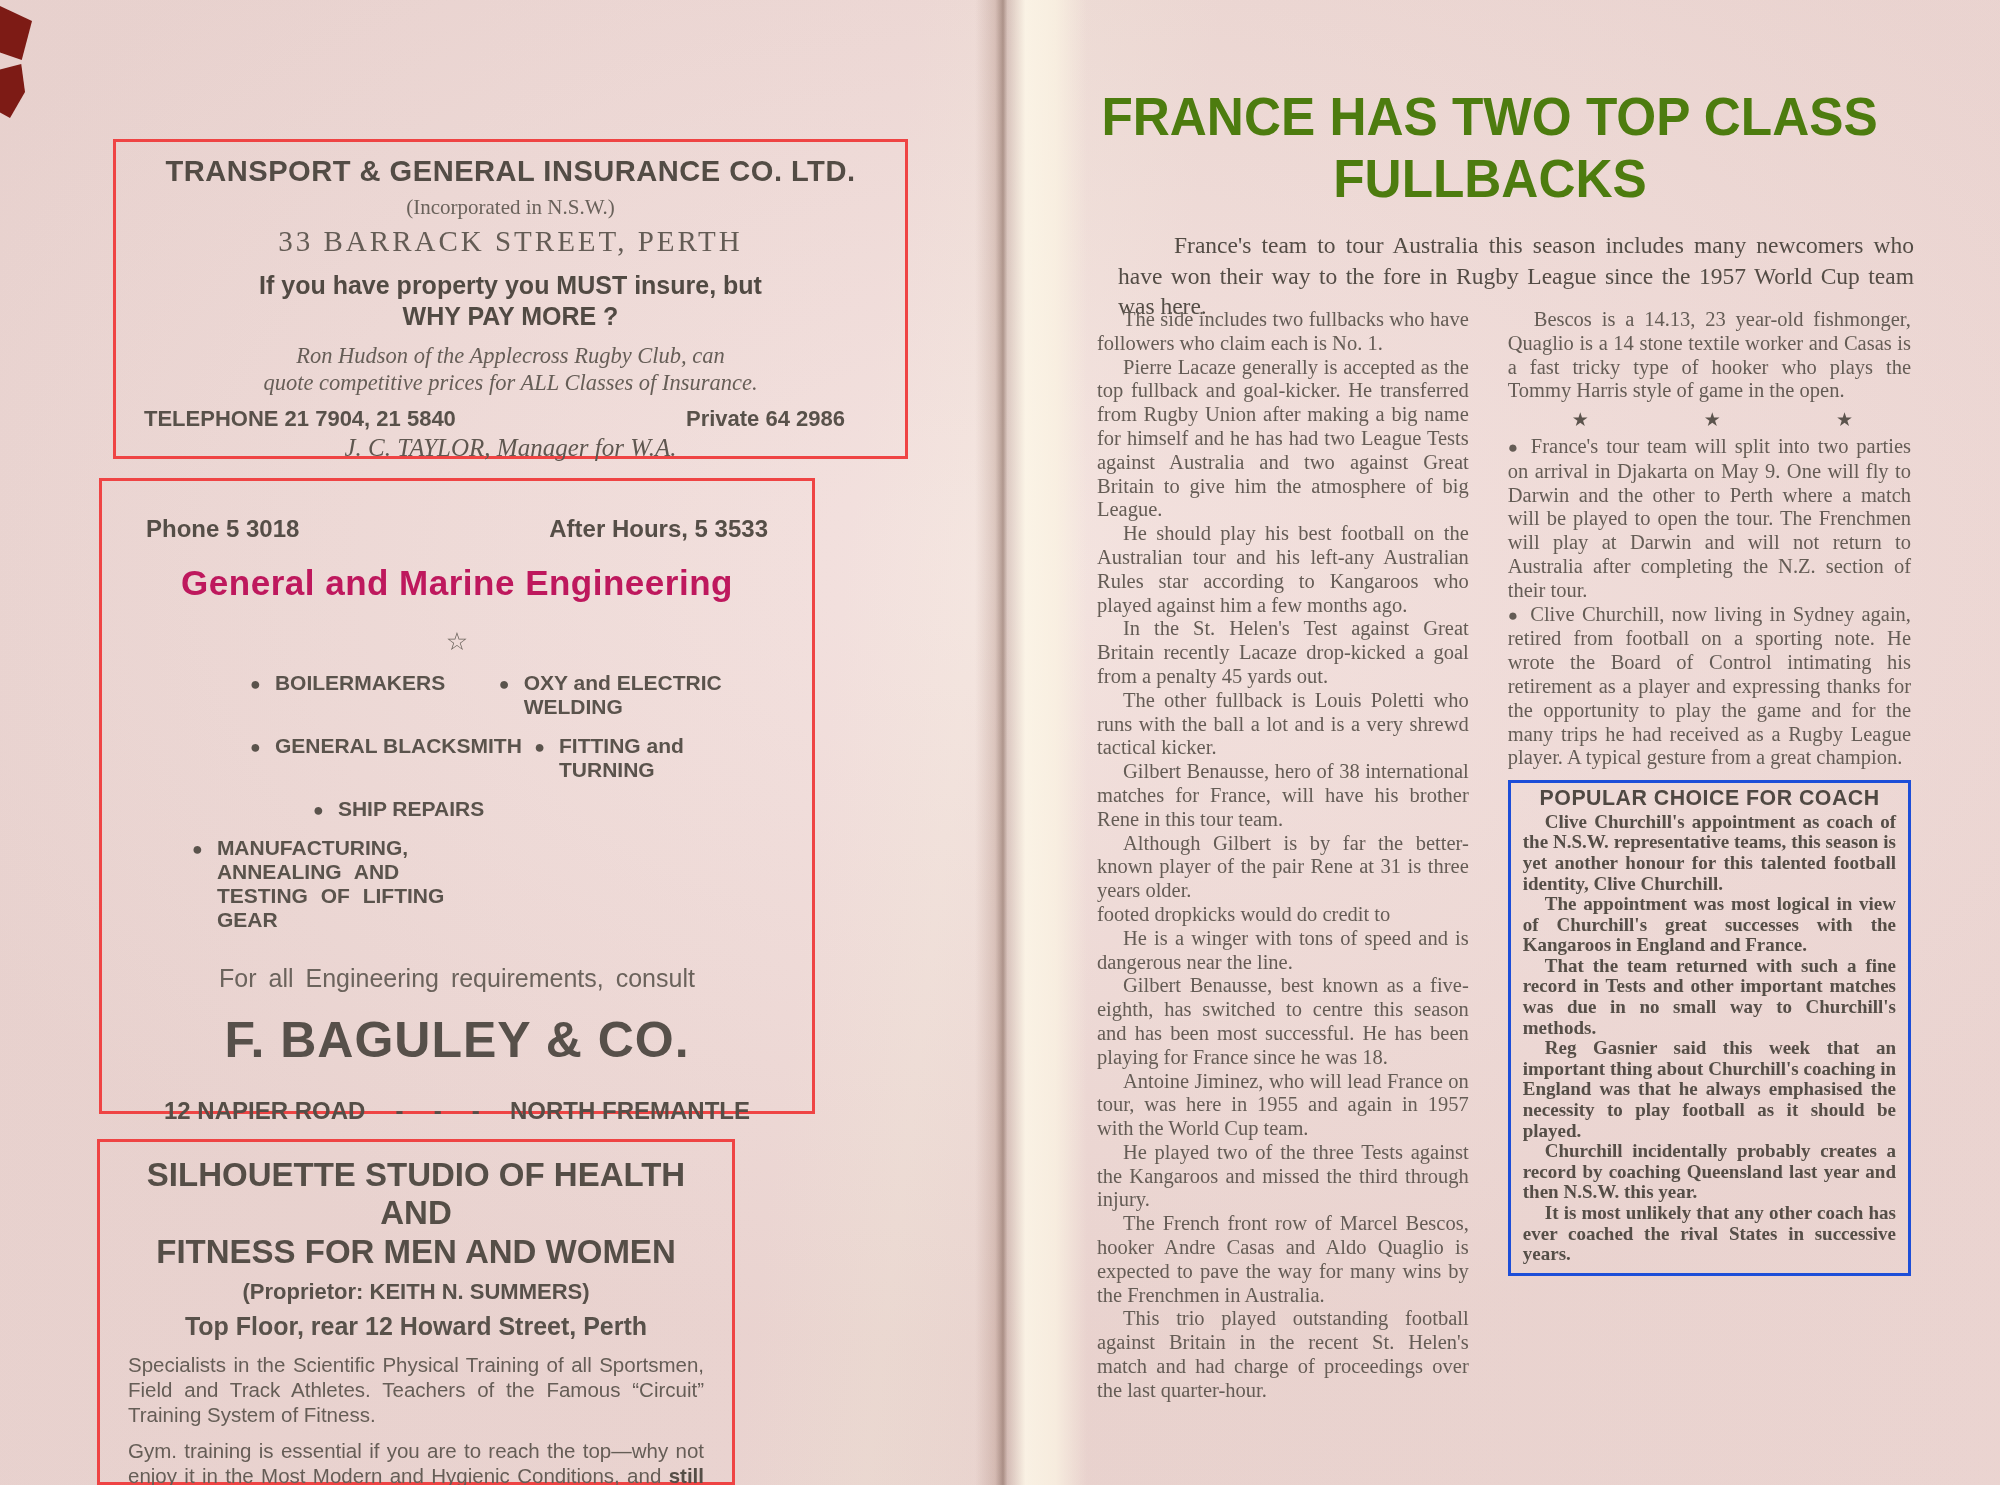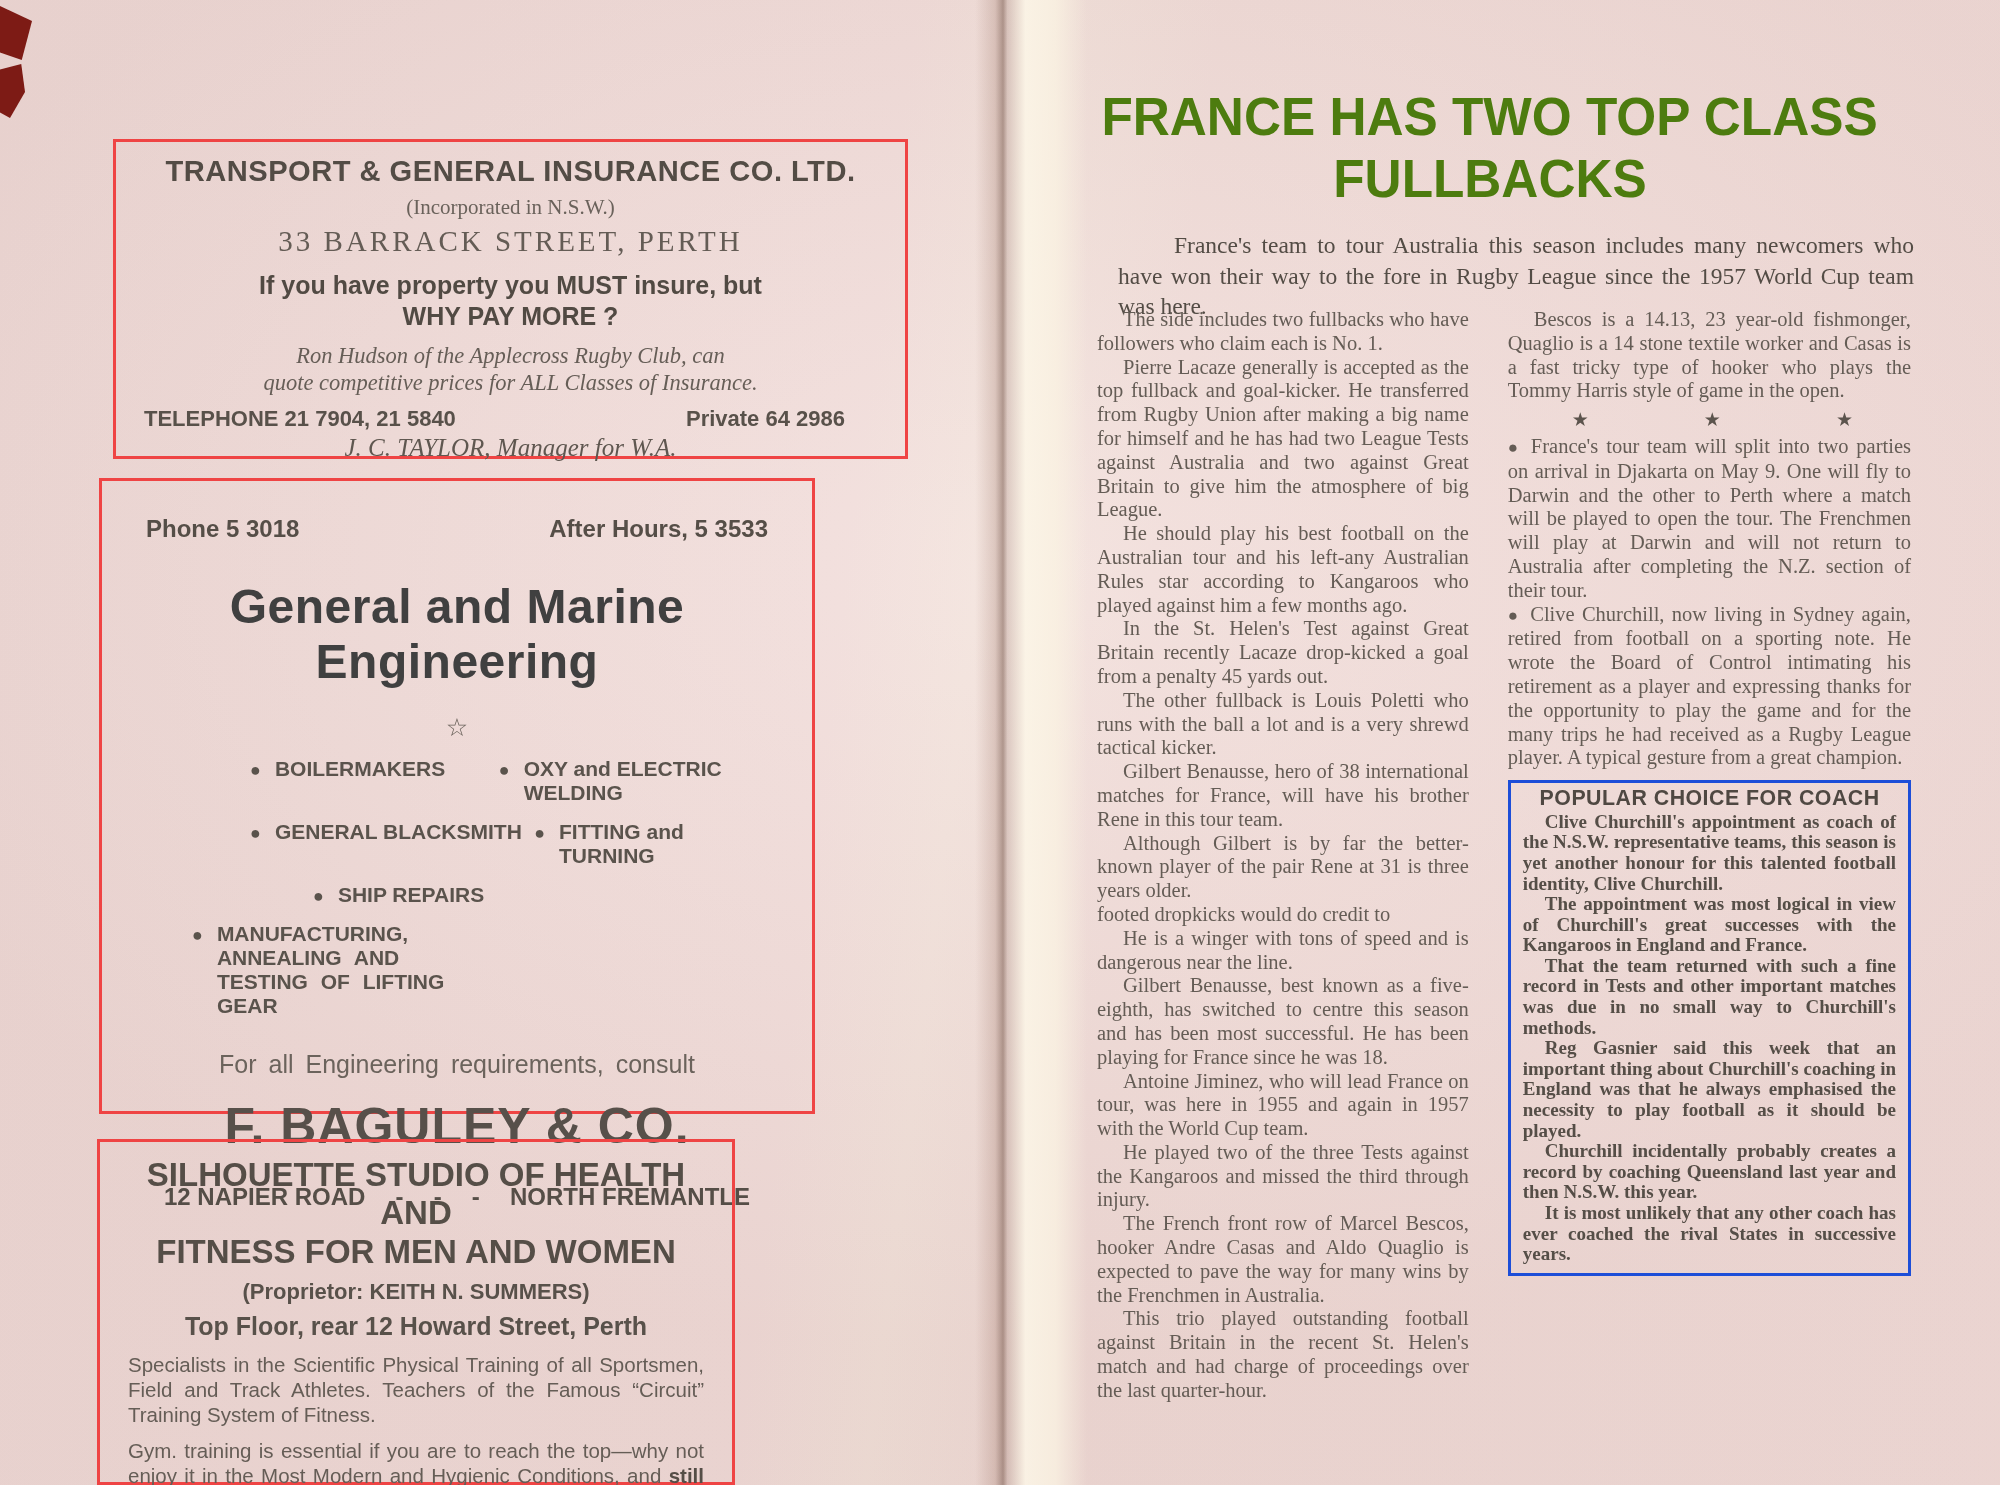--- a/index.html
+++ b/index.html
@@ -43,21 +43,21 @@
   .ad1-title{text-align:center;font-weight:bold;font-size:30px;letter-spacing:0.5px;
     transform:scaleX(0.97);color:#534c45;white-space:nowrap;}
   .ad1-inc{text-align:center;font-size:21px;margin-top:7px;color:#6a625b;}
   .ad1-addr{text-align:center;font-size:29px;letter-spacing:3px;margin-top:5px;color:#645c55;white-space:nowrap;}
   .ad1-pitch{text-align:center;font-weight:bold;font-size:25px;margin-top:12px;line-height:1.25;color:#514a43;}
   .ad1-blurb{text-align:center;font-style:italic;font-size:22.5px;line-height:1.24;margin-top:9px;color:#665e57;}
   .ad1-tel{display:flex;justify-content:space-between;font-weight:bold;font-size:22px;margin-top:9px;padding:0 34px 0 2px;}
   .ad1-mgr{text-align:center;font-style:italic;font-size:25px;margin-top:2px;color:#5f5750;}
 
   .ad2-head{display:flex;justify-content:space-between;font-weight:bold;font-size:24px;padding:0 14px;color:#554e47;}
-  .ad2-title{text-align:center;font-weight:bold;font-size:48px;margin-top:36px;letter-spacing:0.5px;color:#404040;}
+  .ad2-title{text-align:center;font-weight:bold;font-size:35px;margin-top:20px;letter-spacing:0.5px;color:#be185d;}
   .ad2-star{text-align:center;font-size:25px;margin-top:24px;color:#6a625b;}
   .svc-row{display:flex;font-weight:bold;font-size:21px;margin-top:15px;padding-left:118px;color:#5a534c;}
   .svc{display:flex;align-items:baseline;}
   .svc-row .svc:first-child{width:288px;}
   .blt{margin-right:14px;font-size:18px;}
   .svc-center{padding-left:0;justify-content:center;}
   .svc-wide{padding-left:60px;word-spacing:7px;}
   .ad2-consult{text-align:center;font-weight:400;font-size:25px;margin-top:32px;color:#6b635c;word-spacing:5px;}
   .ad2-co{text-align:center;font-weight:bold;font-size:50px;margin-top:18px;letter-spacing:1px;color:#57504a;}
   .ad2-addr{display:flex;justify-content:space-between;font-weight:bold;font-size:24px;margin-top:28px;padding:0 32px;color:#554e47;}

